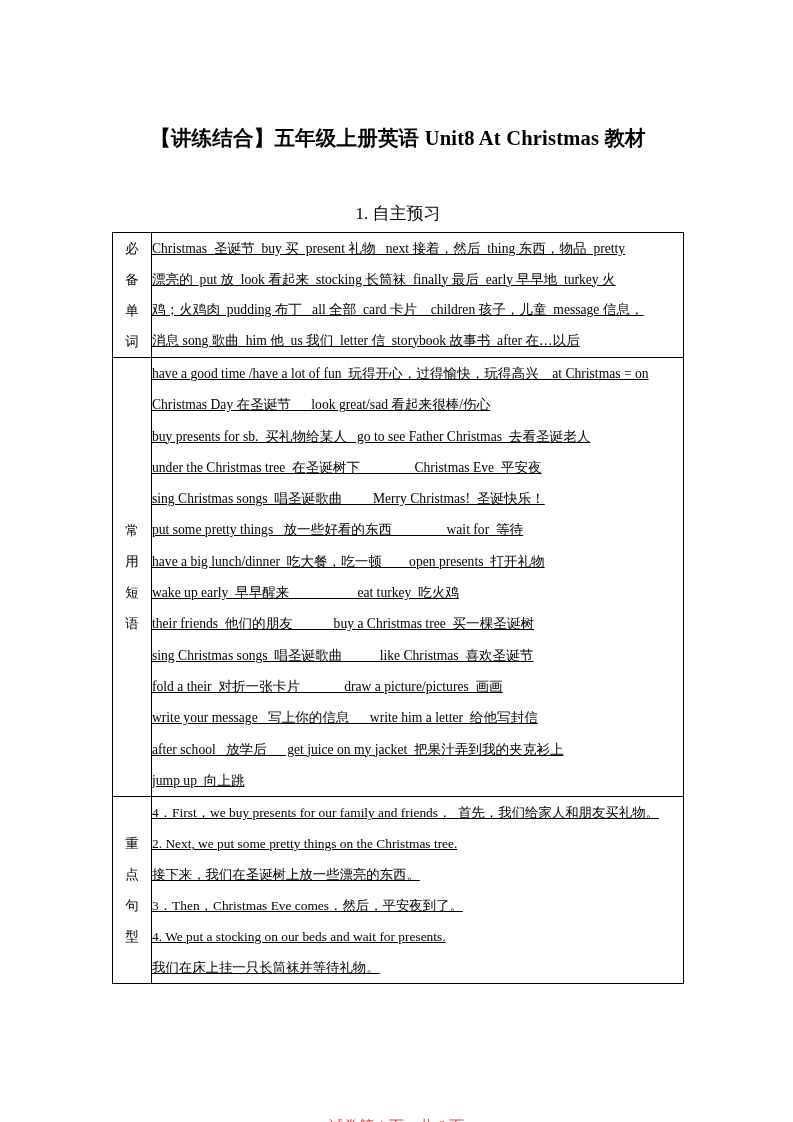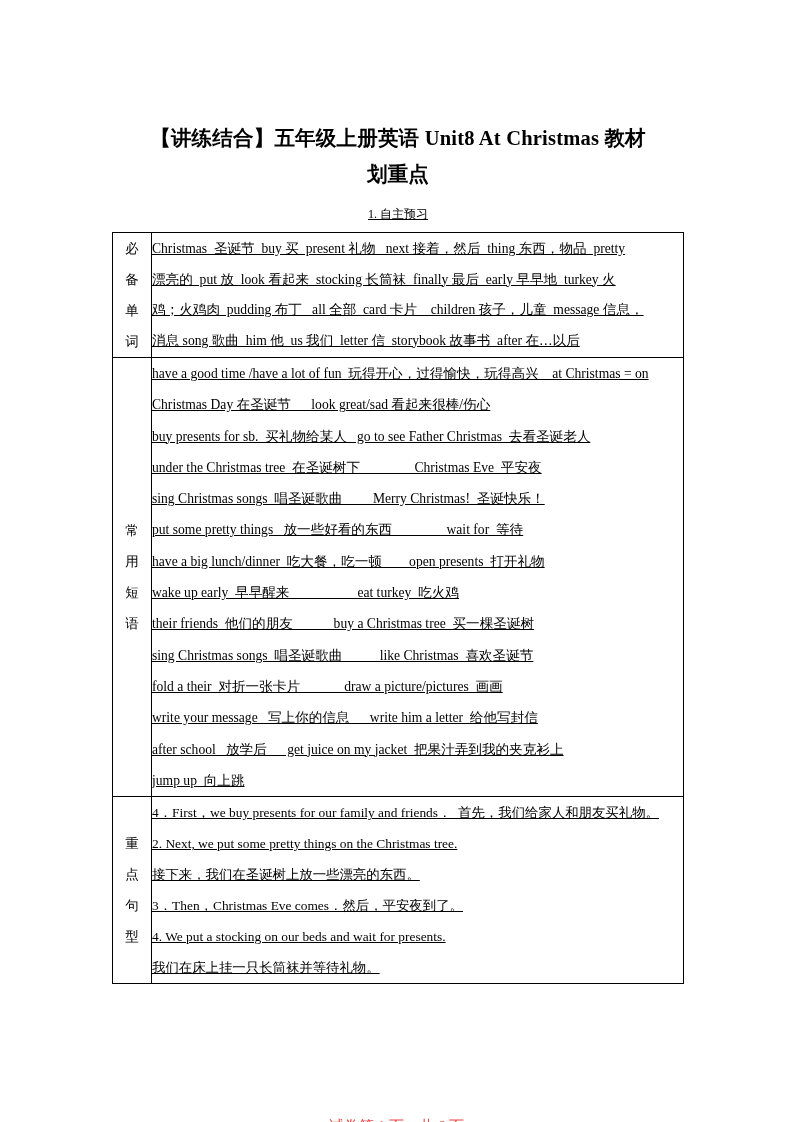--- a/index.html
+++ b/index.html
@@ -36,23 +36,22 @@
     letter-spacing: 0.2px;
   }
 
   
   .section-heading {
     position: absolute;
     left: 112px;
     top: 203px;
     width: 572px;
     text-align: center;
-    font-size: 12px;
+    font-size: 17px;
     line-height: 22px;
-    text-decoration: underline;
   }
 
   
   .main-table {
     position: absolute;
     left: 112px;
     top: 232px;
     width: 572px;
     border-collapse: collapse;
     table-layout: fixed;
@@ -120,21 +119,20 @@
     user-select: none;
   }
 </style>
 </head>
 <body>
 
 <div class="page">
 
   <div class="doc-title">
     <div>【讲练结合】五年级上册英语 Unit8 At Christmas  教材</div>
-    <div>划重点</div>
   </div>
 
   <div class="section-heading">1. 自主预习</div>
 
   <table class="main-table">
     <tbody>
 
       <tr class="row-vocab">
         <td class="label-cell">
           <span class="lbl-char">必</span>

